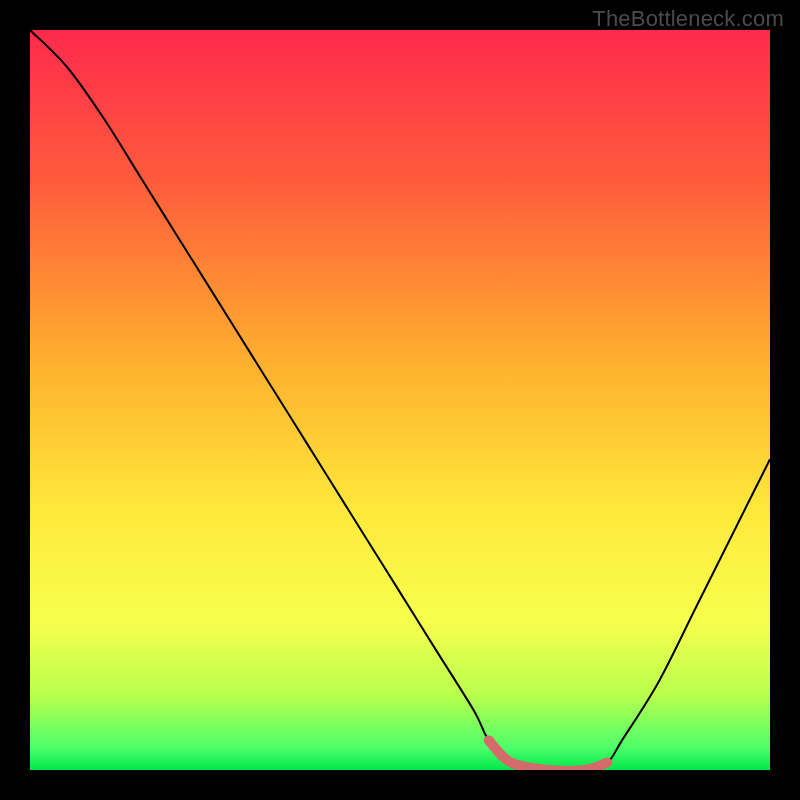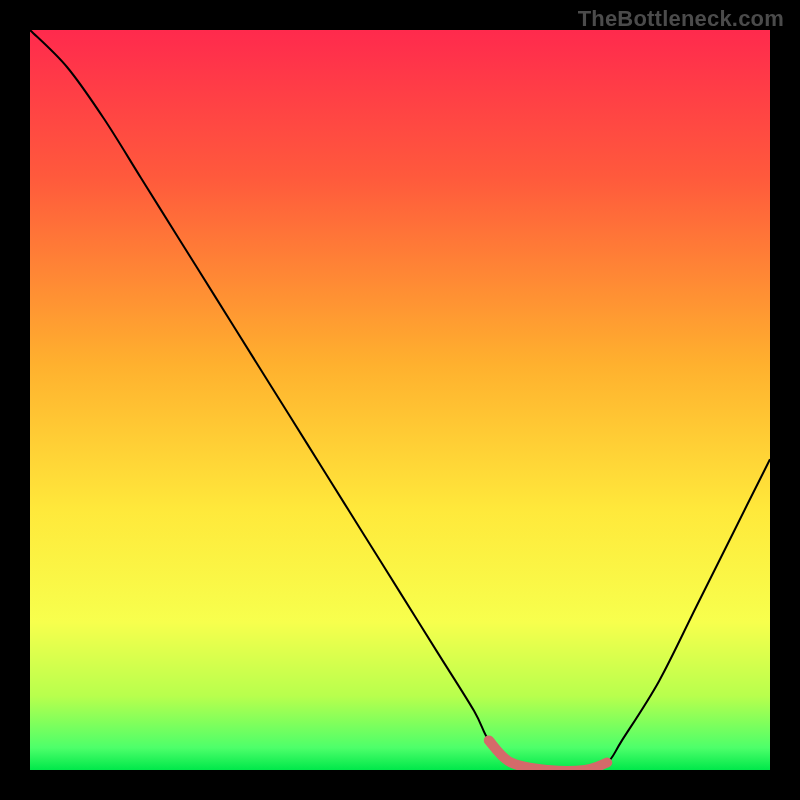--- a/index.html
+++ b/index.html
@@ -16,21 +16,21 @@
     width: 800px;
     height: 800px;
     background: #000;
   }
   .watermark {
     position: absolute;
     top: 6px;
     right: 16px;
     color: #4b4b4b;
     font-size: 22px;
-    font-weight: 700;
+    font-weight: 400;
     letter-spacing: 0.2px;
     z-index: 5;
   }
   .plot {
     position: absolute;
     left: 30px;
     top: 30px;
     width: 740px;
     height: 740px;
     overflow: hidden;

